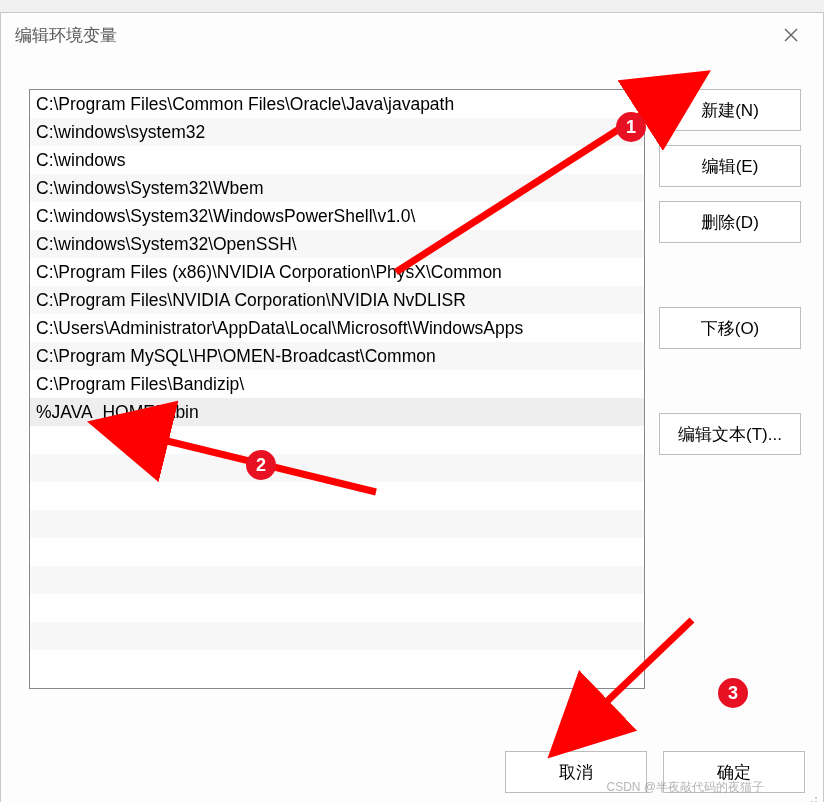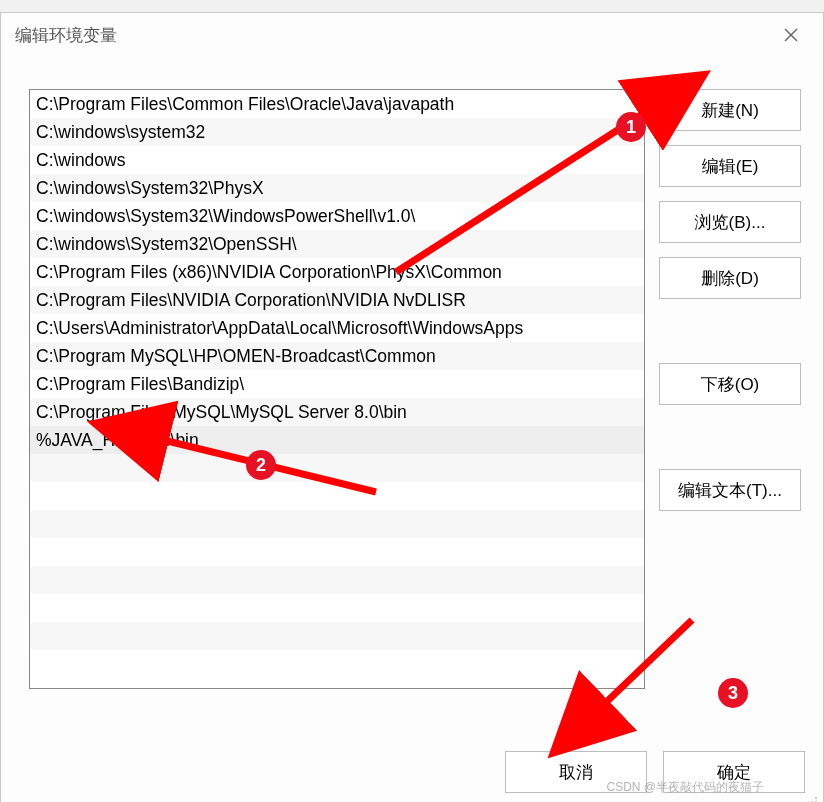--- a/index.html
+++ b/index.html
@@ -135,44 +135,42 @@
           <line x1="13" y1="1" x2="1" y2="13" stroke="#666" stroke-width="1.4"></line>
         </svg>
     </div>
   </div>
 
   <div class="content">
     <div class="listbox" id="path-list">
         <div class="row">C:\Program Files\Common Files\Oracle\Java\javapath</div>
         <div class="row">C:\windows\system32</div>
         <div class="row">C:\windows</div>
-        <div class="row">C:\windows\System32\PhysX</div>
+        <div class="row">C:\windows\System32\Wbem</div>
         <div class="row">C:\windows\System32\WindowsPowerShell\v1.0\</div>
         <div class="row">C:\windows\System32\OpenSSH\</div>
         <div class="row">C:\Program Files (x86)\NVIDIA Corporation\PhysX\Common</div>
         <div class="row">C:\Program Files\NVIDIA Corporation\NVIDIA NvDLISR</div>
         <div class="row">C:\Users\Administrator\AppData\Local\Microsoft\WindowsApps</div>
         <div class="row">C:\Program MySQL\HP\OMEN-Broadcast\Common</div>
         <div class="row">C:\Program Files\Bandizip\</div>
-        <div class="row">C:\Program Files\MySQL\MySQL Server 8.0\bin</div>
         <div class="row selected">%JAVA_HOME%\bin</div>
         <div class="row"></div>
         <div class="row"></div>
         <div class="row"></div>
         <div class="row"></div>
         <div class="row"></div>
         <div class="row"></div>
         <div class="row"></div>
         <div class="row"></div>
       </div>
 
     <div class="buttons">
       <button class="btn">新建(N)</button>
       <button class="btn">编辑(E)</button>
-      <button class="btn">浏览(B)...</button>
       <button class="btn">删除(D)</button>
       <div class="gap"></div>
       <button class="btn">下移(O)</button>
       <div class="gap"></div>
       <button class="btn">编辑文本(T)...</button>
     </div>
   </div>
 
   <div class="footer">
     <button class="btn">取消</button>

